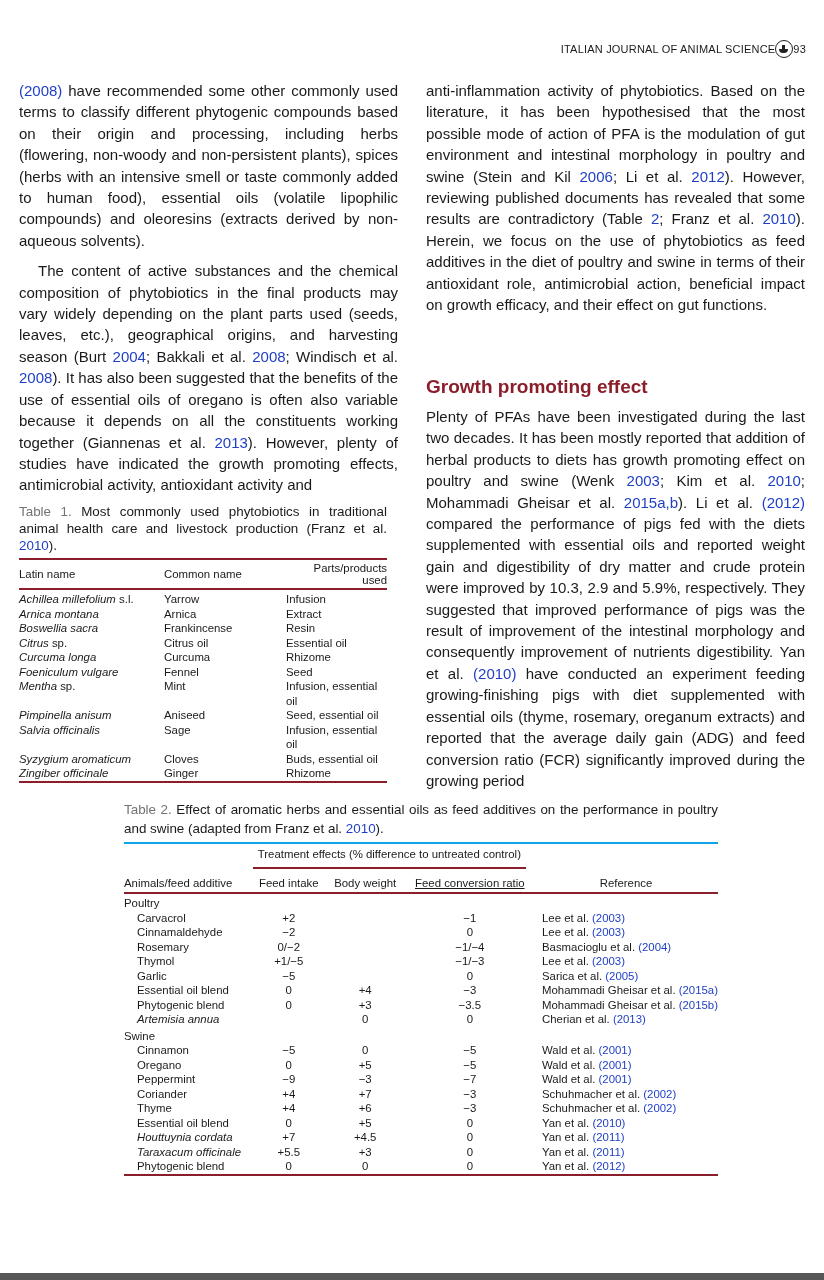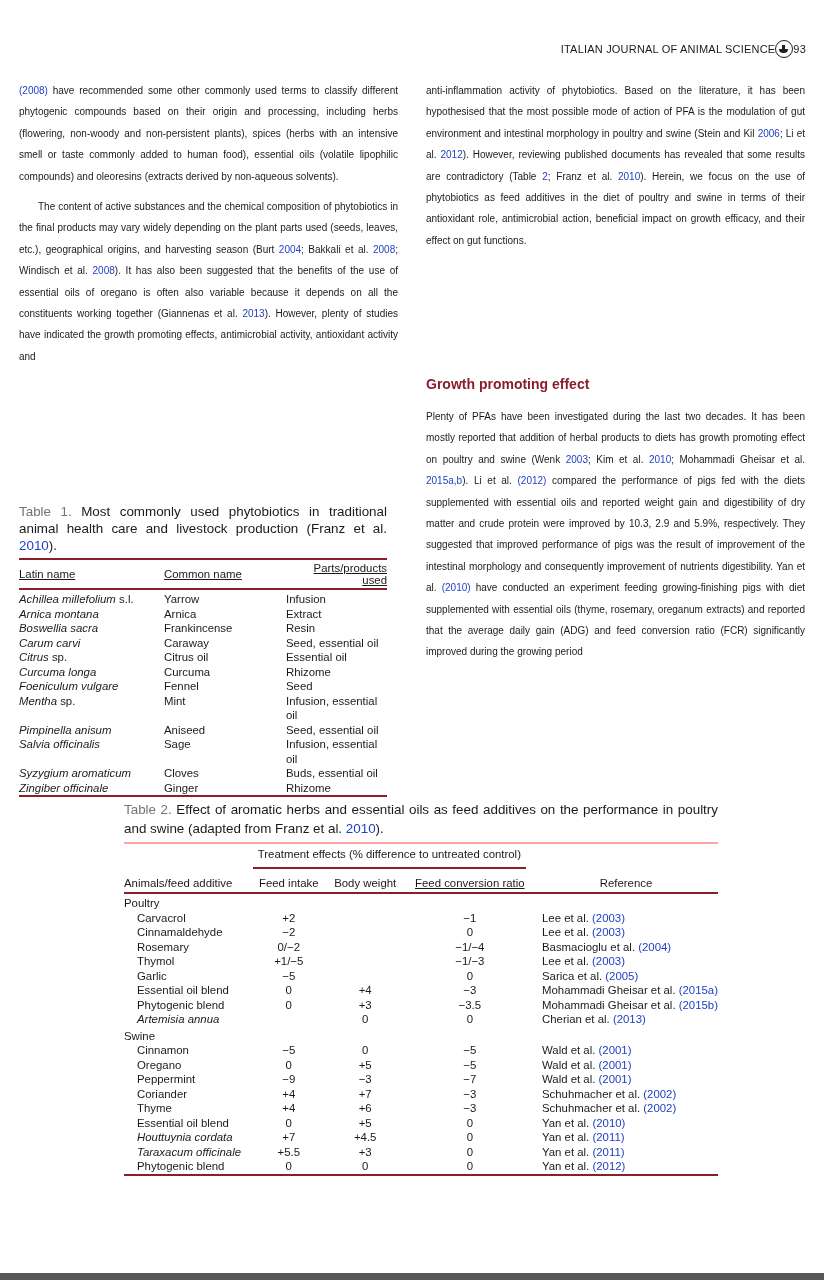--- a/index.html
+++ b/index.html
@@ -7,48 +7,48 @@
   body { position: relative; font-family: "Liberation Sans", "DejaVu Sans", sans-serif; color: #1a1a1a; }
   .link { color: #1f3fc6; }
 
   
   .running-head { position: absolute; top: 40px; right: 18px; display: flex; align-items: center; gap: 0; font-size: 11px; letter-spacing: 0.2px; }
   .journal-logo { width: 18px; height: 18px; border: 1.5px solid #222; border-radius: 50%; position: relative; }
   .journal-logo::before { content: ""; position: absolute; left: 3px; top: 8px; width: 9px; height: 4px; background: #222; border-radius: 0 0 5px 5px; }
   .journal-logo::after { content: ""; position: absolute; left: 6px; top: 4px; width: 3px; height: 4px; background: #222; }
 
   
-  .col { position: absolute; font-size: 10px; line-height: 21.4px; text-align: justify; }
+  .col { position: absolute; font-size: 15px; line-height: 21.4px; text-align: justify; }
   .col-left { left: 19px; top: 80px; width: 379px; }
   .col-right { left: 426px; top: 80px; width: 379px; }
   .col p { margin: 0; }
   .col p.indent { text-indent: 19px; margin-top: 9px; }
-  .section-heading { position: absolute; left: 426px; top: 376px; font-size: 14px; font-weight: bold; color: #8b1e2b; }
+  .section-heading { position: absolute; left: 426px; top: 376px; font-size: 19px; font-weight: bold; color: #8b1e2b; }
   .col-right-2 { left: 426px; top: 406px; width: 379px; }
 
   
   .table1 { position: absolute; left: 19px; top: 503px; width: 368px; }
   .caption { font-size: 13.4px; line-height: 17px; text-align: justify; }
   .caption .label { color: #737373; }
   .table1 table { width: 100%; border-collapse: collapse; font-size: 11.4px; margin-top: 4px; }
   .table1 thead tr { border-top: 2px solid #8b1e2b; border-bottom: 2px solid #8b1e2b; }
-  .table1 th { font-weight: normal; text-align: left; padding: 2px 0 2px 0; text-decoration: underline; }
+  .table1 th { font-weight: normal; text-align: left; padding: 2px 0 2px 0; }
   .table1 th.r { text-align: right; }
   .table1 td { padding: 0; line-height: 14.5px; vertical-align: top; }
   .table1 tbody tr:first-child td { padding-top: 2px; }
   .table1 tbody { border-bottom: 2px solid #8b1e2b; }
   .table1 .c1 { width: 145px; }
   .table1 .c2 { width: 122px; }
   .it { font-style: italic; }
 
   
   .table2 { position: absolute; left: 124px; top: 800px; width: 594px; }
   .table2 .caption { font-size: 13.4px; line-height: 19px; }
   .table2 table { width: 100%; border-collapse: collapse; font-size: 11.4px; margin-top: 4px; }
-  .table2 .top-rule { border-top: 2px solid #fca5a5; }
+  .table2 .top-rule { border-top: 2px solid #0ea5e9; }
   .table2 th { font-weight: normal; padding: 0; }
   .table2 .span-head th.span { text-align: center; line-height: 14px; padding-top: 3px; }
   .table2 .span-head th.span div { border-bottom: 2px solid #8b1e2b; padding-bottom: 6px; margin: 0 8px 0 0; }
   .table2 .col-head th { padding: 8px 0 3px 0; }
   .table2 .col-head { border-bottom: 2px solid #8b1e2b; }
   .table2 td { padding: 0; line-height: 14.5px; white-space: nowrap; }
   .table2 td.group { padding-top: 2px; }
   .table2 td.item { padding-left: 13px; }
   .table2 .num { text-align: center; }
   .table2 tbody { border-bottom: 2px solid #8b1e2b; }
@@ -102,25 +102,20 @@
         </tr>
         <tr>
           <td class="c1"><span class="it">Arnica montana</span><span></span></td>
           <td class="c2">Arnica</td>
           <td>Extract</td>
         </tr>
         <tr>
           <td class="c1"><span class="it">Boswellia sacra</span><span></span></td>
           <td class="c2">Frankincense</td>
           <td>Resin</td>
-        </tr>
-        <tr>
-          <td class="c1"><span class="it">Carum carvi</span><span></span></td>
-          <td class="c2">Caraway</td>
-          <td>Seed, essential oil</td>
         </tr>
         <tr>
           <td class="c1"><span class="it">Citrus</span><span> sp.</span></td>
           <td class="c2">Citrus oil</td>
           <td>Essential oil</td>
         </tr>
         <tr>
           <td class="c1"><span class="it">Curcuma longa</span><span></span></td>
           <td class="c2">Curcuma</td>
           <td>Rhizome</td>

